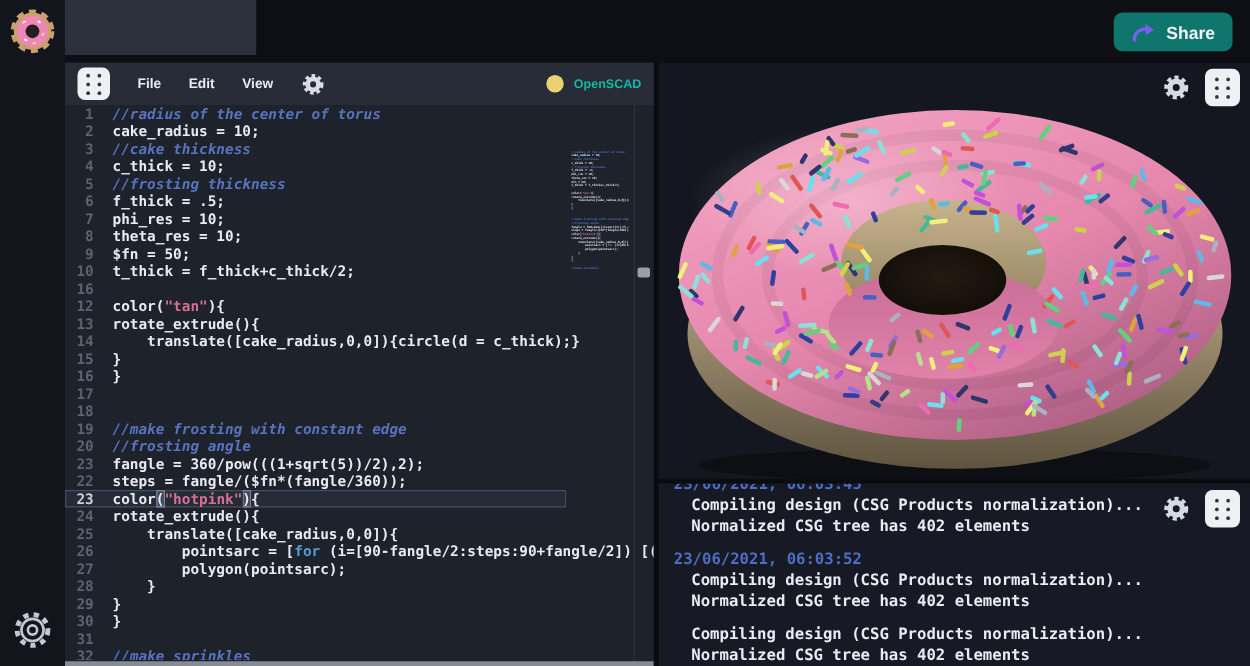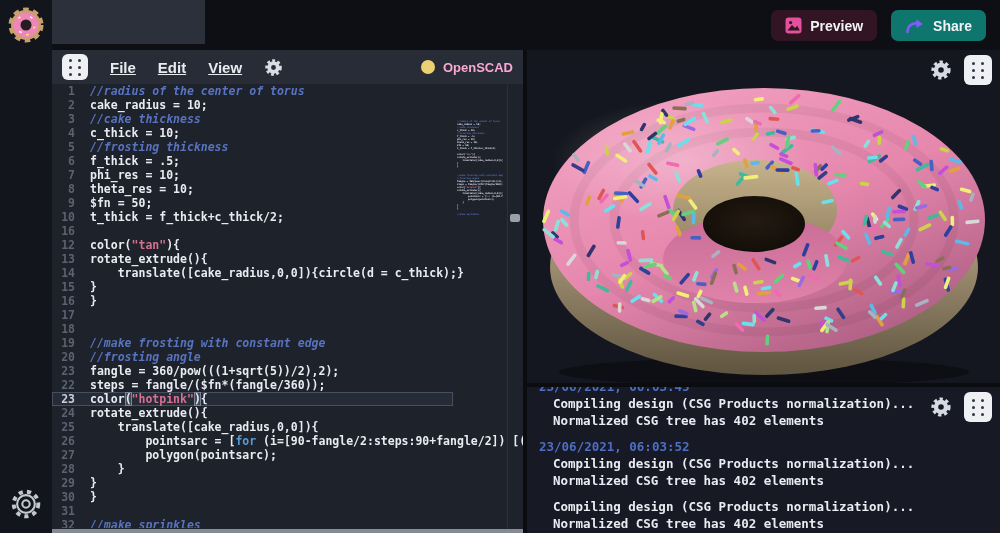--- a/index.html
+++ b/index.html
@@ -25,25 +25,25 @@
   
   .editor { left:52px; top:50px; width:471px; height:483px; background:#1e222b; overflow:hidden; }
   .editor-header { position:absolute; left:0; top:0; right:0; height:34px; background:#272c36;
                    display:flex; align-items:center; padding:0 10px; gap:22px; }
   .handle { background:#eef0f3; border-radius:6px; display:grid;
             grid-template-columns:repeat(2,5px); grid-auto-rows:5px; gap:2px 4px;
             place-content:center; cursor:grab; }
   .handle i { width:3px; height:3px; border-radius:50%; background:#2f3540; justify-self:center; align-self:center; }
   .h26 { width:26px; height:26px; }
   .h28 { width:28px; height:30px; }
-  .menu { color:#e9ebf0; font-size:15px; font-weight:700; cursor:pointer;text-decoration:underline; }
+  .menu { color:#e9ebf0; font-size:11px; font-weight:700; cursor:pointer; }
   .hdr-gear { color:#dadde4; cursor:pointer; display:flex; }
   .lang-badge { margin-left:auto; display:flex; align-items:center; gap:8px; }
   .lang-dot { width:14px; height:14px; border-radius:50%; background:#ecd173; }
-  .lang-label { color:#f9a8d4; font-size:13px; font-weight:700; }
+  .lang-label { color:#14b8a6; font-size:10px; font-weight:700; }
 
   .code-area { position:absolute; left:0; top:34px; right:0; bottom:5px; overflow:hidden;
                font-family:"DejaVu Sans Mono", monospace; font-size:11.5px; font-weight:700; }
   .crow { display:flex; height:14px; line-height:14px; margin-right:70px; }
   .crow.active { background:rgba(120,135,165,0.10); box-shadow:inset 0 0 0 1px rgba(130,145,170,0.35); }
   .ln { width:38px; text-align:right; padding-right:15px; color:#5b6270; flex:none; }
   .crow.active .ln { color:#c9cedb; }
   .lc { white-space:pre; color:#e8ebf1; }
   .tk-p   { color:#e8ebf1; }
   .tk-cm  { color:#5873c0; font-style:italic; }
@@ -103,28 +103,20 @@
     <rect x="20" y="29" width="3" height="1.6" rx="0.8" fill="#fce38e" transform="rotate(-15 21 30)"></rect>
   </svg>
   <svg class="abs sidebar-gear" viewBox="-13 -13 26 26">
     <use href="#gear-outline"></use>
   </svg>
 </div>
 
 <div class="abs topbar">
   <div class="file-tab"></div>
   <div class="topbar-actions">
-    <div class="btn btn-preview">
-      <svg width="17" height="17" viewBox="0 0 17 17">
-        <rect x="0.5" y="0.5" width="16" height="16" rx="3.2" fill="#e2519b"></rect>
-        <circle cx="5.6" cy="5.6" r="1.6" fill="#321523"></circle>
-        <path d="M2.5 13.5 L7 8 L10 11 L12.2 8.8 L14.8 13.5 Z" fill="#321523"></path>
-      </svg>
-      <span>Preview</span>
-    </div>
     <div class="btn btn-share">
       <svg width="20" height="16" viewBox="0 0 20 16">
         <path d="M2.5 14 C2.5 7 8 4.6 13 5.6" fill="none" stroke="#7d5ef5" stroke-width="2.6" stroke-linecap="round"></path>
         <path d="M11.2 1.2 L18 6 L11.6 10 Z" fill="#7d5ef5"></path>
       </svg>
       <span>Share</span>
     </div>
   </div>
 </div>
 

